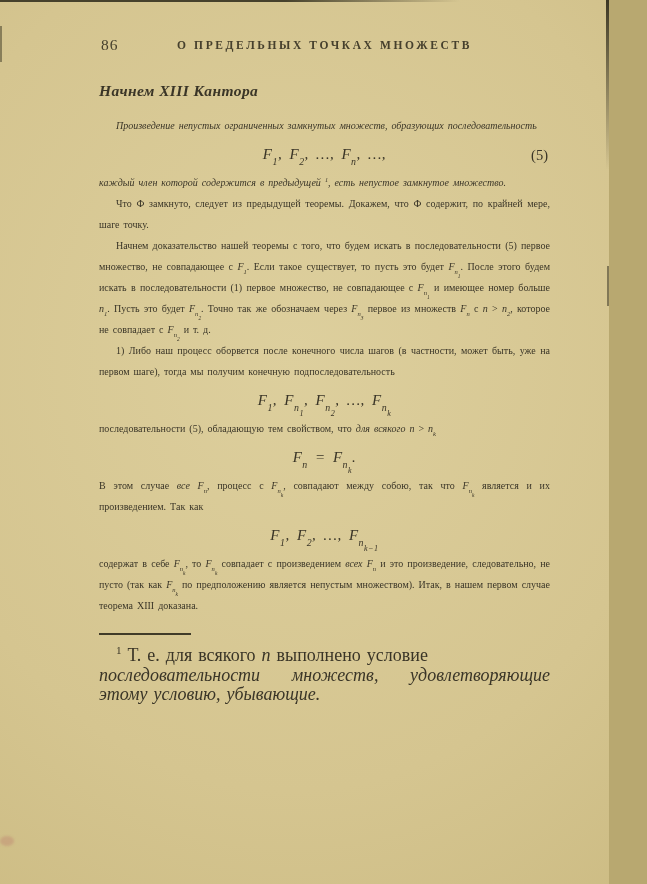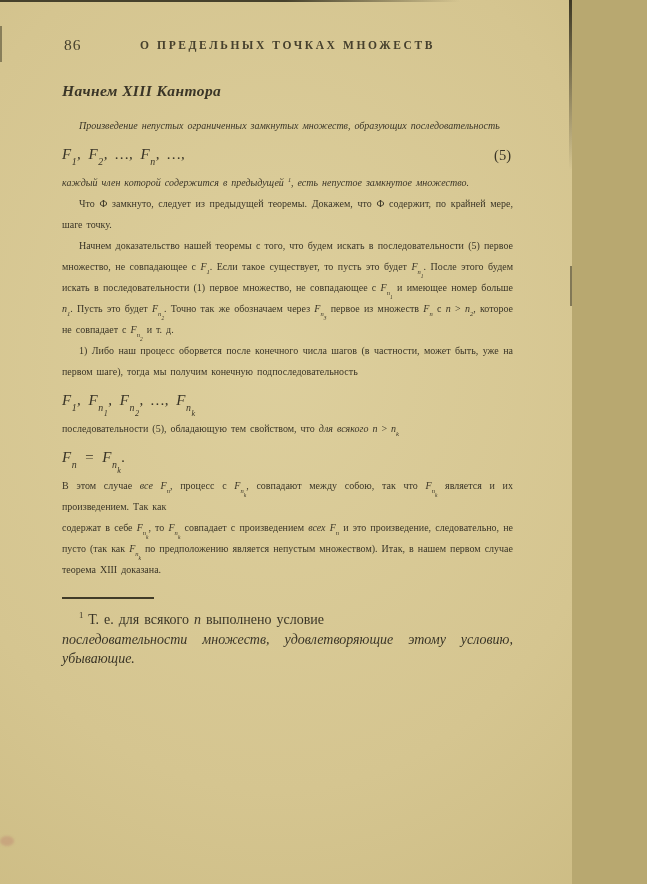--- a/index.html
+++ b/index.html
@@ -6,20 +6,21 @@
     --paper:#d5c590; --paper-light:#ddcf9d; --paper-dark:#c8b77d;
     --ink:#3a3527; --ink-soft:#46402d;
   }
   html,body{margin:0;padding:0;}
   body{width:647px;height:884px;overflow:hidden;background:#b8a870;}
   .page{
     position:relative;width:572px;height:884px;overflow:hidden;
     background:radial-gradient(120% 95% at 48% 40%, var(--paper-light) 0%, var(--paper) 52%, var(--paper-dark) 96%);
     font-family:"Liberation Serif","DejaVu Serif",serif;
     color:var(--ink);
+    padding-left:37px;
   }
   
   .top-line{position:absolute;top:0;left:0;height:2px;width:460px;
     background:linear-gradient(to right,#46412c 0%,#46412c 62%,rgba(70,65,44,0) 100%);}
   .right-line{position:absolute;top:0;right:0;width:3px;height:170px;
     background:linear-gradient(to bottom,#3c3724,rgba(60,55,36,0));}
   .right-tick{position:absolute;right:0;top:266px;width:2px;height:40px;background:rgba(60,55,36,.55);}
   .left-tick{position:absolute;left:0;top:26px;width:2px;height:36px;background:rgba(60,55,36,.5);}
   .stain{position:absolute;left:0;bottom:38px;width:14px;height:10px;border-radius:50%;
     background:rgba(186,120,110,.35);filter:blur(1px);}
@@ -31,31 +32,31 @@
   .running-head{position:absolute;left:0;right:0;top:3px;text-align:center;
     font-size:11.5px;font-weight:bold;letter-spacing:2.6px;color:var(--ink-soft);}
 
   .heading{margin:24px 0 15px 0;font-size:15.5px;font-weight:bold;font-style:italic;letter-spacing:.4px;}
 
   .para{margin:0;text-align:justify;font-size:10px;line-height:21px;word-spacing:1.5px;}
   .para.indent{text-indent:17px;}
   .para.it{font-style:italic;}
   .para sup{font-size:62%;line-height:0;}
 
-  .formula{position:relative;text-align:left;font-size:15px;line-height:22px;margin:7px 0;}
+  .formula{position:relative;text-align:center;font-size:15px;line-height:22px;margin:7px 0;}
   .formula .f-body{font-style:italic;letter-spacing:.5px;word-spacing:3px;}
   .eqnum{position:absolute;right:2px;top:1px;font-style:normal;font-size:14.5px;}
 
   .mv{font-style:italic;}
   sub{font-size:66%;line-height:0;position:relative;bottom:-.18em;}
   sub sub{font-size:82%;bottom:-.25em;}
 
   .footnote{margin-top:17px;font-size:13px;}
   .fn-rule{width:92px;height:2px;background:#403b28;margin:0 0 11px 0;}
-  .footnote .para{font-size:14px;line-height:19.5px;}
+  .footnote .para{font-size:18px;line-height:19.5px;}
   .footnote .formula{font-size:13.5px;margin:6px 0;}
 </style>
 </head>
 <body>
 
 <div class="page">
   <div class="top-line"></div>
   <div class="right-line"></div>
   <div class="right-tick"></div>
   <div class="left-tick"></div>
@@ -73,20 +74,21 @@
         <p class="para indent it"><span>Произведение непустых ограниченных замкнутых множеств, образующих последовательность</span></p>
         <div class="formula"><span class="f-body"><i class="mv">F<sub class="mv">1</sub></i><span>, </span><i class="mv">F<sub class="mv">2</sub></i><span>, …, </span><i class="mv">F<sub class="mv">n</sub></i><span>, …,</span></span><span class="eqnum">(5)</span></div>
         <p class="para it"><span>каждый член которой содержится в предыдущей </span><sup>1</sup><span>, есть непустое замкнутое множество.</span></p>
         <p class="para indent"><span>Что Ф замкнуто, следует из предыдущей теоремы. Докажем, что Ф содержит, по крайней мере, шаге точку.</span></p>
         <p class="para indent"><span>Начнем доказательство нашей теоремы с того, что будем искать в последовательности (5) первое множество, не совпадающее с </span><i class="mv">F<sub class="mv">1</sub></i><span>. Если такое существует, то пусть это будет </span><i class="mv">F<sub class="mv">n<sub class="mv">1</sub></sub></i><span>. После этого будем искать в последовательности (1) первое множество, не совпадающее с </span><i class="mv">F<sub class="mv">n<sub class="mv">1</sub></sub></i><span> и имеющее номер больше </span><i class="mv">n<sub class="mv">1</sub></i><span>. Пусть это будет </span><i class="mv">F<sub class="mv">n<sub class="mv">2</sub></sub></i><span>. Точно так же обозначаем через </span><i class="mv">F<sub class="mv">n<sub class="mv">3</sub></sub></i><span> первое из множеств </span><i class="mv">F<sub class="mv">n</sub></i><span> с </span><i class="mv">n</i><span> &gt; </span><i class="mv">n<sub class="mv">2</sub></i><span>, которое не совпадает с </span><i class="mv">F<sub class="mv">n<sub class="mv">2</sub></sub></i><span> и т. д.</span></p>
         <p class="para indent"><span>1) Либо наш процесс оборвется после конечного числа шагов (в частности, может быть, уже на первом шаге), тогда мы получим конечную подпоследовательность</span></p>
         <div class="formula"><span class="f-body"><i class="mv">F<sub class="mv">1</sub></i><span>, </span><i class="mv">F<sub class="mv">n<sub class="mv">1</sub></sub></i><span>, </span><i class="mv">F<sub class="mv">n<sub class="mv">2</sub></sub></i><span>, …, </span><i class="mv">F<sub class="mv">n<sub class="mv">k</sub></sub></i></span></div>
         <p class="para"><span>последовательности (5), обладающую тем свойством, что </span><i>для всякого </i><i class="mv">n</i><span> &gt; </span><i class="mv">n<sub class="mv">k</sub></i></p>
         <div class="formula"><span class="f-body"><i class="mv">F<sub class="mv">n</sub></i><span> = </span><i class="mv">F<sub class="mv">n<sub class="mv">k</sub></sub></i><span>.</span></span></div>
         <p class="para"><span>В этом случае </span><i>все </i><i class="mv">F<sub class="mv">n</sub></i><span>, процесс с </span><i class="mv">F<sub class="mv">n<sub class="mv">k</sub></sub></i><span>, совпадают между собою, так что </span><i class="mv">F<sub class="mv">n<sub class="mv">k</sub></sub></i><span> является и их произведением. Так как</span></p>
+        <div class="formula"><span class="f-body"><i class="mv">F<sub class="mv">1</sub></i><span>, </span><i class="mv">F<sub class="mv">2</sub></i><span>, …, </span><i class="mv">F<sub class="mv">n<sub class="mv">k−1</sub></sub></i></span></div>
         <p class="para"><span>содержат в себе </span><i class="mv">F<sub class="mv">n<sub class="mv">k</sub></sub></i><span>, то </span><i class="mv">F<sub class="mv">n<sub class="mv">k</sub></sub></i><span> совпадает с произведением </span><i>всех </i><i class="mv">F<sub class="mv">n</sub></i><span> и это произведение, следовательно, не пусто (так как </span><i class="mv">F<sub class="mv">n<sub class="mv">k</sub></sub></i><span> по предположению является непустым множеством). Итак, в нашем первом случае теорема XIII доказана.</span></p>
       </main>
 
     <div class="footnote">
       <div class="fn-rule"></div>
       <div id="fn-main">
           <p class="para indent"><sup>1</sup><span> Т. е. для всякого </span><i class="mv">n</i><span> выполнено условие</span></p>
           <p class="para it"><span>последовательности множеств, удовлетворяющие этому условию, </span><i>убывающие.</i></p>
         </div>
     </div>

